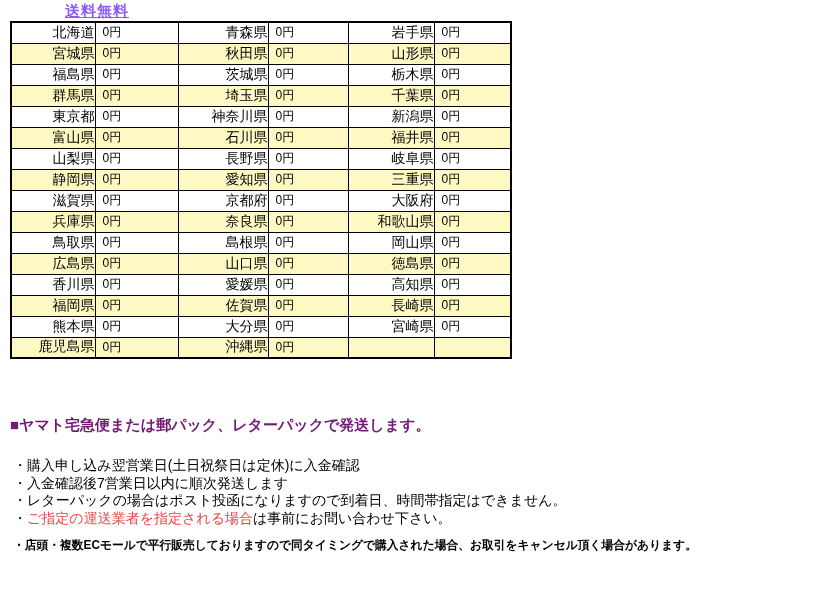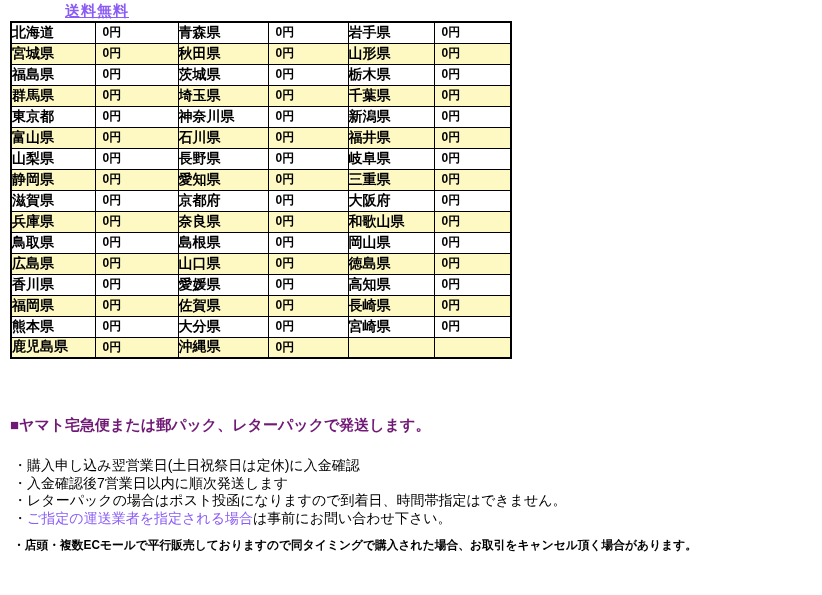--- a/index.html
+++ b/index.html
@@ -31,47 +31,47 @@
     border: 1px solid #000;
     height: 21px;
     font-size: 14px;
     color: #000;
     background: #ffffff;
     white-space: nowrap;
     overflow: hidden;
   }
   table.fee-table tr.alt td { background: #fef9c3; }
   table.fee-table td.pref {
-    text-align: left;
-    font-weight: bold;
+    text-align: right;
+    font-weight: normal;
   }
   table.fee-table td.fee {
     text-align: left;
     padding-left: 7px;
     font-size: 12px;
-    font-weight: bold;
+    font-weight: normal;
   }
   .method-heading {
     position: absolute;
     left: 10px; top: 416px;
     font-size: 15px;
     font-weight: bold;
     color: #701a75;
     white-space: nowrap;
   }
   .notes-list {
     position: absolute;
     left: 13px; top: 457px;
     font-size: 14px;
     font-weight: normal;
     color: #000;
     line-height: 17.5px;
     white-space: nowrap;
   }
-  .notes-list .red { color: #8b5cf6; }
+  .notes-list .red { color: #ef4444; }
   .disclaimer {
     position: absolute;
     left: 13px; top: 537px;
     font-size: 12px;
     font-weight: bold;
     color: #000;
     letter-spacing: 0px;
     transform: scaleX(0.98);
     transform-origin: left;
     white-space: nowrap;

